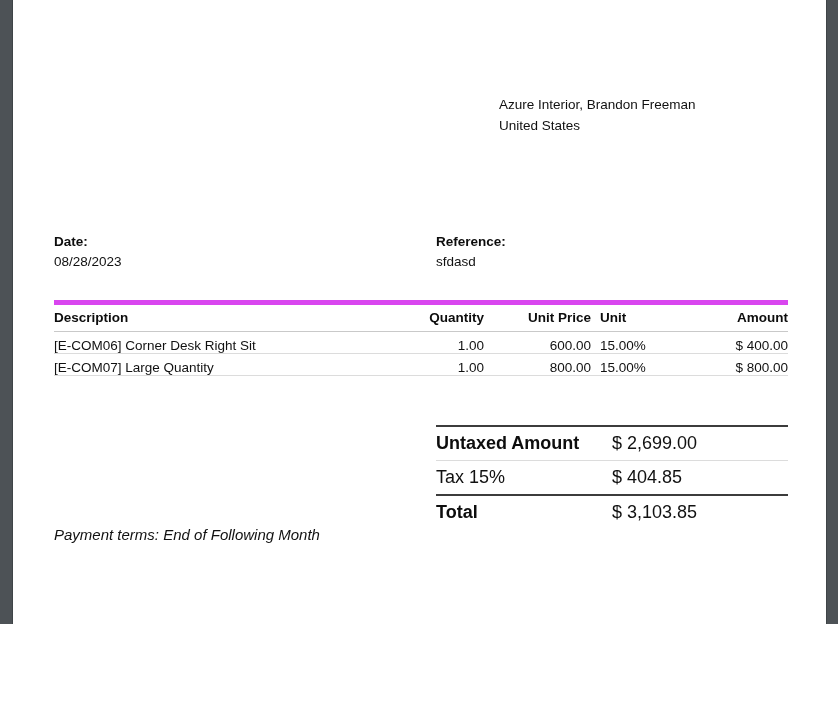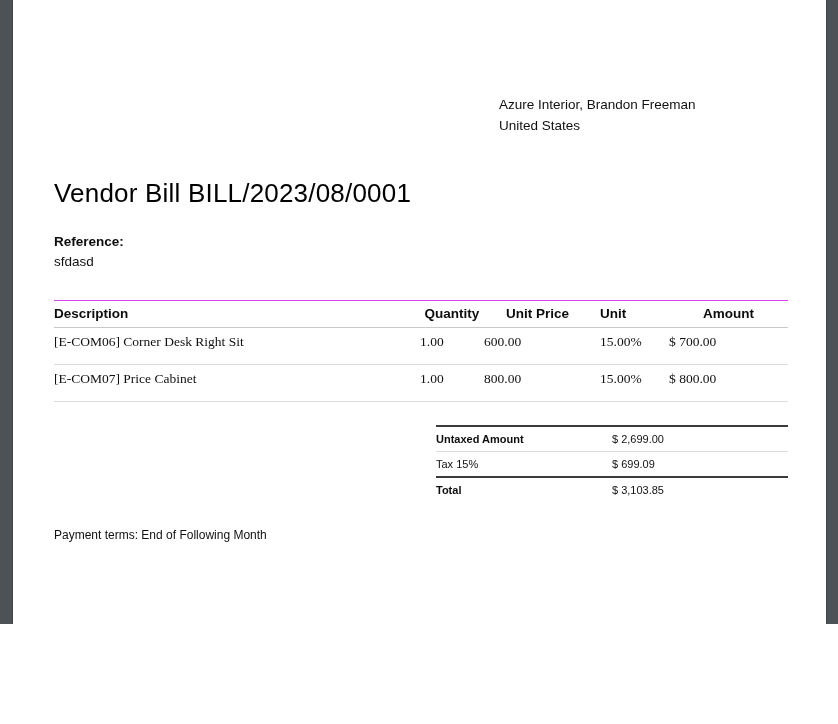--- a/index.html
+++ b/index.html
@@ -43,64 +43,67 @@
     border-collapse: collapse; table-layout: fixed;
     font-size: 13.5px; color: #111111;
   }
   table.lines col.c-desc   { width: 366px; }
   table.lines col.c-qty    { width: 64px; }
   table.lines col.c-unit   { width: 107px; }
   table.lines col.c-taxes  { width: 78px; }
   table.lines col.c-amount { width: 119px; }
   table.lines th {
     font-weight: bold; color: #0d0d0d;
-    border-top: 1px solid #d946ef; border-bottom: 1px solid #c9c9c9;
+    border-top: 5px solid #d946ef; border-bottom: 1px solid #c9c9c9;
     padding: 5px 0 6px 0;
   }
-  table.lines td { padding: 6px 0 14px 0; font-family: Liberation Serif, serif; }
+  table.lines td { padding: 6px 0 0 0; }
   table.lines tr.sep td { border-bottom: 1px solid #dcdcdc; }
   .ta-l { text-align: left; }
-  .ta-r { }
+  .ta-r { text-align: right; }
   .pad-taxes { padding-left: 9px !important; text-align: left; }
 
   
   table.totals {
     position: absolute; left: 436px; top: 425px; width: 352px;
     border-collapse: collapse; table-layout: fixed;
-    font-size: 11px; color: #111111;
+    font-size: 18px; color: #111111;
   }
   table.totals td { padding: 6px 0; }
   table.totals tr.t-first td { border-top: 2px solid #3c3c3c; }
   table.totals tr.t-mid td { border-bottom: 1px solid #dcdcdc; }
   table.totals tr.t-total td { border-top: 2px solid #3c3c3c; }
   .tot-label { text-align: left; }
   .tot-value { }
   .bold { font-weight: bold; color: #0d0d0d; }
 
   .payment-terms {
     position: absolute; left: 54px; top: 525px;
-    font-size: 12px; line-height: 20px; color: #111111;
+    font-size: 15px; line-height: 20px; color: #111111; font-style: italic;
   }
 </style>
 </head>
 <body>
 
 <div class="viewport">
   <div class="page"></div>
   <div class="edge edge-left"></div>
   <div class="edge edge-right"></div>
 
   <div class="address">
     <div>Azure Interior, Brandon Freeman</div>
     <div>United States</div>
   </div>
 
-  <div class="doc-title">Vendor Bill BILL/2023/08/0001</div>
 
   <div class="meta">
+    <div class="meta-col date-col">
+      <div class="meta-label">Date:</div>
+      <div class="meta-value">08/28/2023</div>
+    </div>
     <div class="meta-col">
       <div class="meta-label">Reference:</div>
       <div class="meta-value">sfdasd</div>
     </div>
   </div>
 
   <table class="lines">
     <colgroup>
       <col class="c-desc">
         <col class="c-qty">
@@ -116,41 +119,41 @@
         <th class="pad-taxes">Unit</th>
         <th class="ta-r">Amount</th>
       </tr>
     </thead>
     <tbody>
       <tr class="sep">
         <td class="ta-l">[E-COM06] Corner Desk Right Sit</td>
         <td class="ta-r">1.00</td>
         <td class="ta-r">600.00</td>
         <td class="pad-taxes">15.00%</td>
-        <td class="ta-r">$ 700.00</td>
+        <td class="ta-r">$ 400.00</td>
       </tr>
       <tr class="sep">
-        <td class="ta-l">[E-COM07] Price Cabinet</td>
+        <td class="ta-l">[E-COM07] Large Quantity</td>
         <td class="ta-r">1.00</td>
         <td class="ta-r">800.00</td>
         <td class="pad-taxes">15.00%</td>
         <td class="ta-r">$ 800.00</td>
       </tr>
     </tbody>
   </table>
 
   <table class="totals">
     <tbody>
       <tr class="t-first t-mid">
         <td class="tot-label bold">Untaxed Amount</td>
         <td class="tot-value">$ 2,699.00</td>
       </tr>
       <tr>
         <td class="tot-label">Tax 15%</td>
-        <td class="tot-value">$ 699.09</td>
+        <td class="tot-value">$ 404.85</td>
       </tr>
       <tr class="t-total">
         <td class="tot-label bold">Total</td>
         <td class="tot-value">$ 3,103.85</td>
       </tr>
     </tbody>
   </table>
 
   <div class="payment-terms">Payment terms: End of Following Month</div>
 </div>

